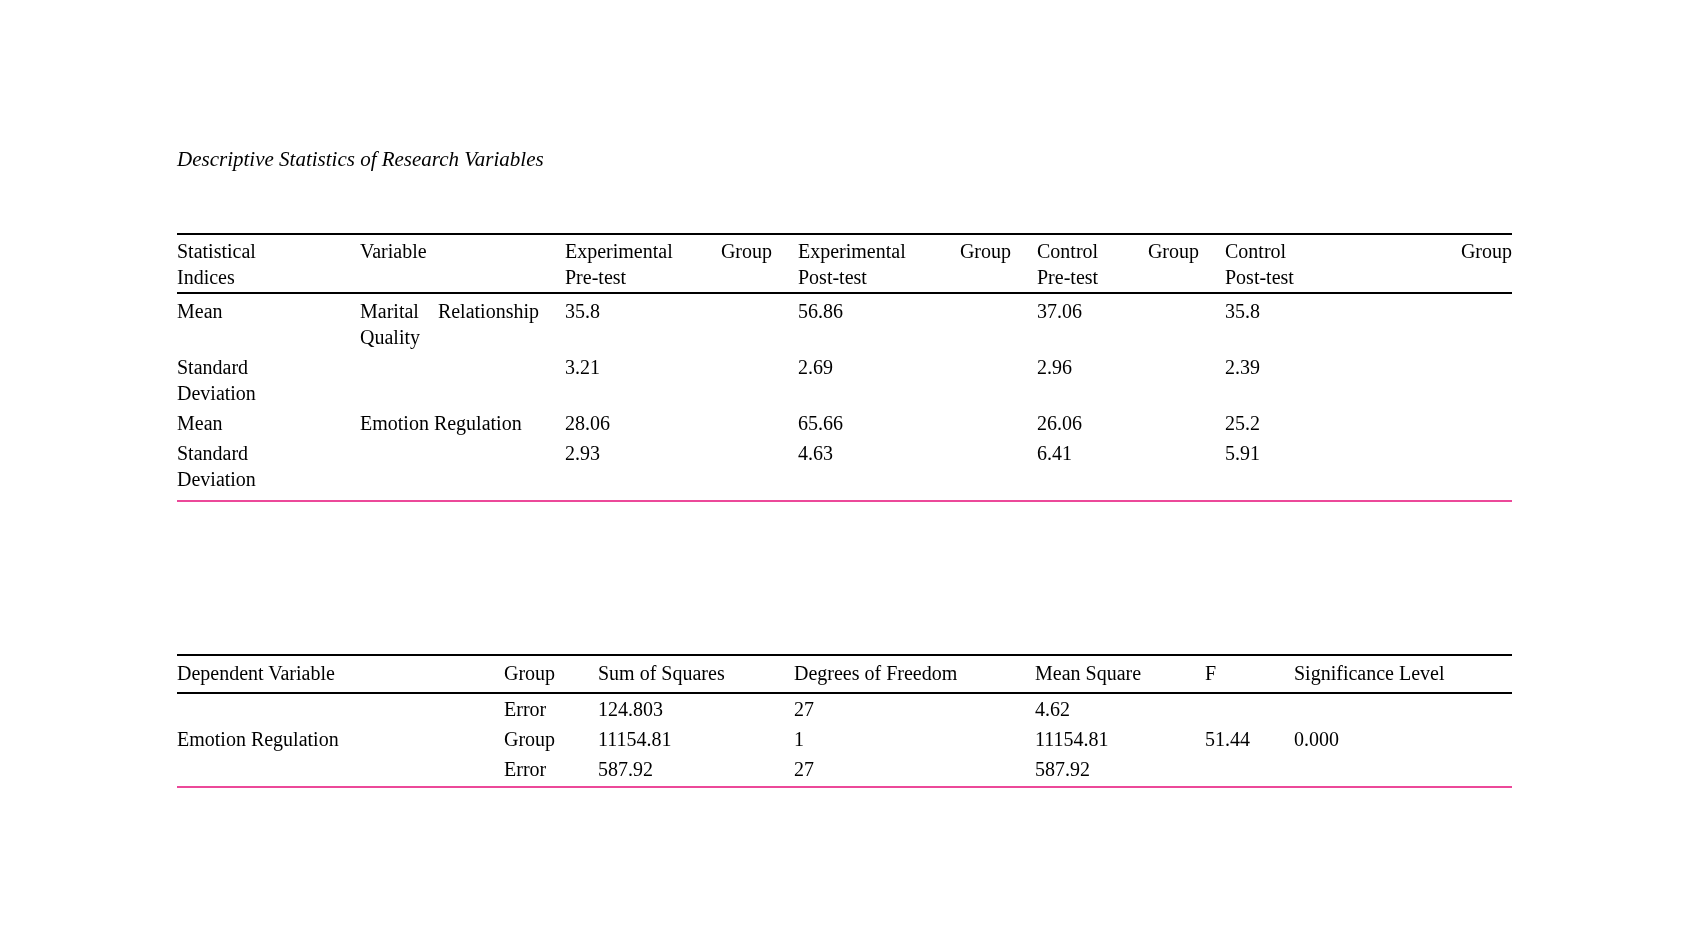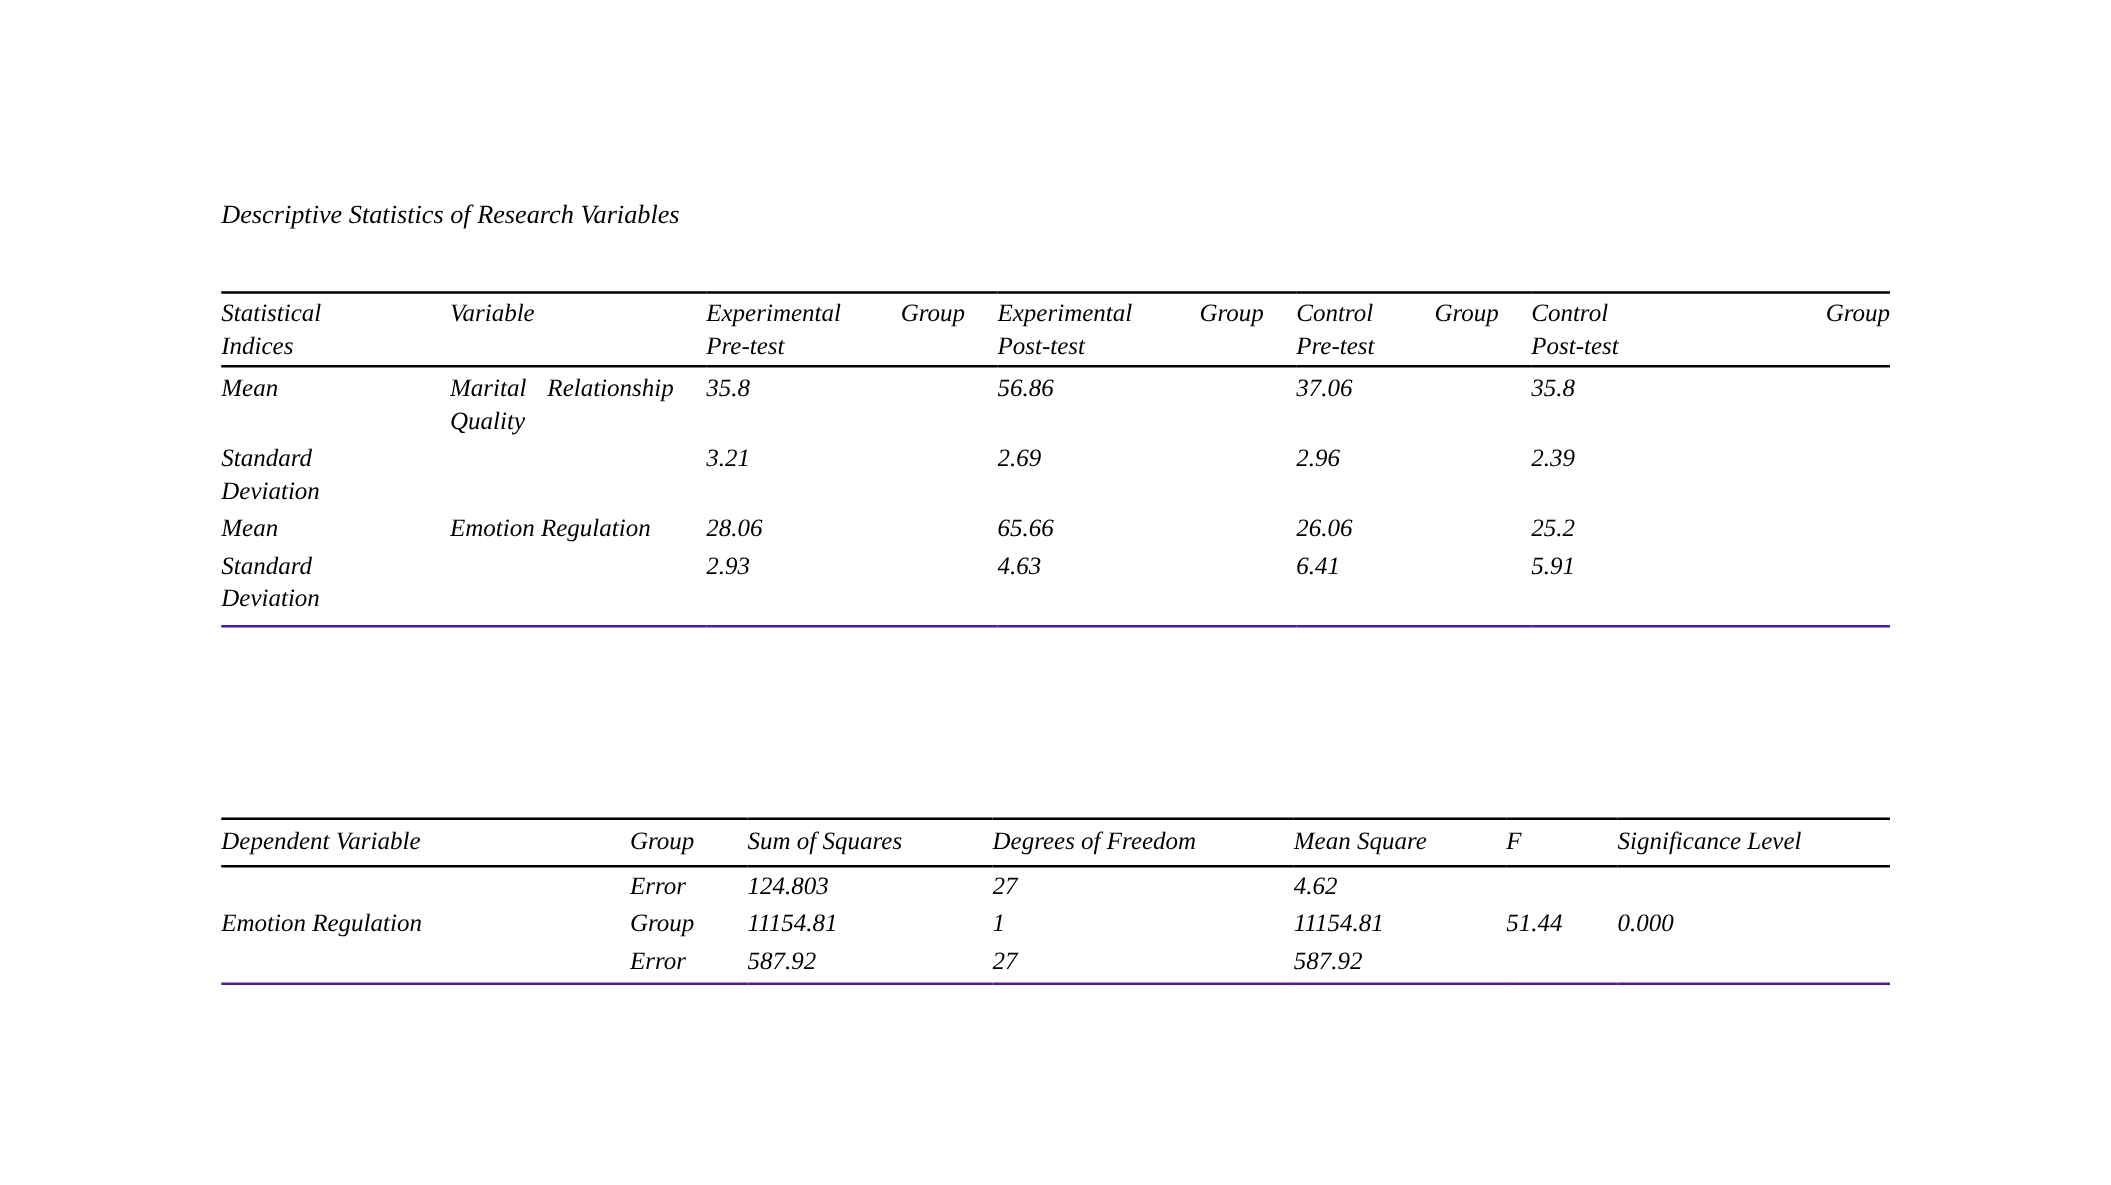--- a/index.html
+++ b/index.html
@@ -9,28 +9,28 @@
     background: #ffffff; color: #000000;
     font-family: "Liberation Serif", "DejaVu Serif", serif;
   }
   .page { position: relative; width: 1689px; height: 948px; overflow: hidden; background: #ffffff; }
 
   .table-title {
     position: absolute; left: 177px;
     font-style: italic; font-size: 21px; line-height: 27px;
     white-space: nowrap;
   }
-  .title-1 { top: 158px; }
+  .title-1 { top: 146px; }
   .title-2 { top: 560px; }
 
   table {
     position: absolute; left: 177px; width: 1335px;
     border-collapse: collapse; table-layout: fixed;
     font-size: 20px; line-height: 26px;
-    border-top: 2px solid #000; border-bottom: 2px solid #4c1d95; font-style: italic;
+    border-top: 2px solid #000; border-bottom: 2px solid #ec4899;
   }
   .tbl-1 { top: 233px; }
   .tbl-2 { top: 654px; }
 
   th, td {
     text-align: left; vertical-align: top;
     font-weight: normal; padding: 2px 0 2px 0;
     overflow: hidden;
   }
   thead th { border-bottom: 2px solid #000; }

